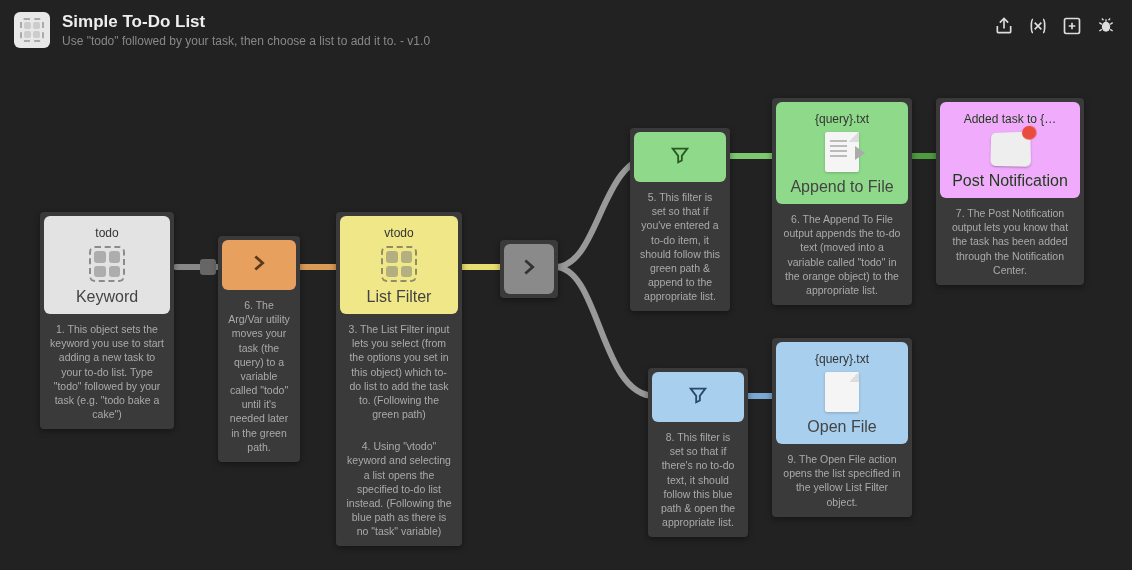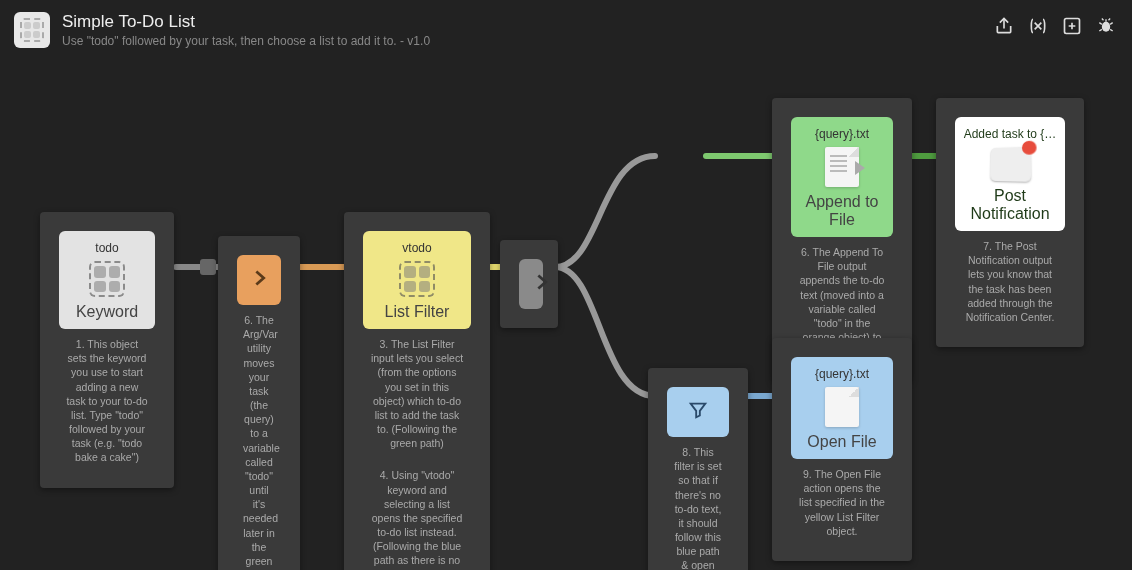--- a/index.html
+++ b/index.html
@@ -30,42 +30,42 @@
     border: 2px dashed #aaa;
     border-radius: 4px;
     display: grid;
     grid-template-columns: 1fr 1fr;
     grid-template-rows: 1fr 1fr;
     gap: 2px;
     padding: 2px;
   }
   .app-icon-inner div { background: #ccc; border-radius: 2px; }
   .header-text { flex: 1; }
-  .header-title { font-size: 17px; font-weight: 400; color: #eee; }
+  .header-title { font-size: 17px; font-weight: 700; color: #eee; }
   .header-sub { font-size: 12px; color: #888; margin-top: 2px; }
   .header-tools { display: flex; gap: 14px; align-items: center; margin-top: 4px; }
   .tool-icon { width: 20px; height: 20px; color: #ddd; cursor: pointer; display:flex; align-items:center; justify-content:center; }
 
   .canvas {
     position: relative;
     width: 100%;
     height: calc(100% - 60px);
   }
   svg.wires {
     position: absolute;
     top: 0; left: 0;
     width: 100%; height: 100%;
     pointer-events: none;
   }
 
   .node {
     position: absolute;
     background: #3a3a3a;
     border-radius: 4px;
-    padding: 19px;
+    padding: 4px;
     box-shadow: 0 2px 6px rgba(0,0,0,0.4);
   }
   .node-block {
     border-radius: 6px;
     padding: 10px 6px 8px 6px;
     text-align: center;
   }
   .node-title { font-size: 12px; color: #333; margin-bottom: 6px; font-weight: 400; }
   .node-label { font-size: 16px; color: #444; margin-top: 6px; }
   .node-desc {
@@ -75,21 +75,21 @@
     line-height: 1.35;
     padding: 8px 6px 4px 6px;
   }
   .node-desc + .node-desc { margin-top: 6px; }
 
   .block-white { background: #e3e3e3; }
   .block-orange { background: #e8a05e; }
   .block-yellow { background: #f0e788; }
   .block-gray  { background: #8a8a8a; }
   .block-green { background: #8fd98a; }
-  .block-darkgreen { background: #ffffff; }
+  .block-darkgreen { background: #f0abfc; }
   .block-blue  { background: #a8cfee; }
 
   .chevron-icon svg { width: 22px; height: 22px; }
   .small-node .node-block { padding: 12px; }
 
   .grid-icon {
     width: 36px; height: 36px;
     margin: 0 auto;
     border: 2px dashed rgba(80,80,80,0.6);
     border-radius: 6px;
@@ -225,21 +225,21 @@
 
   <div class="node small-node" style="left:218px; top:180px; width:82px;">
     <div class="node-block block-orange chevron-icon">
       <svg viewBox="0 0 24 24" fill="none" stroke="#5a3a1a" stroke-width="3">
           <path d="M8 5l8 7-8 7"></path>
         </svg>
     </div>
     <div class="node-desc">6. The Arg/Var utility moves your task (the query) to a variable called "todo" until it's needed later in the green path.</div>
   </div>
 
-  <div class="node" style="left:344px; top:156px; width:146px;">
+  <div class="node" style="left:336px; top:156px; width:126px;">
     <div class="node-block block-yellow">
       <div class="node-title">vtodo</div>
       <div class="grid-icon">
           <div></div>
           <div></div>
           <div></div>
           <div></div>
         </div>
       <div class="node-label">List Filter</div>
     </div>
@@ -248,20 +248,28 @@
   </div>
 
   <div class="node small-node" style="left:500px; top:184px; width:58px;">
     <div class="node-block block-gray chevron-icon">
       <svg viewBox="0 0 24 24" fill="none" stroke="#333" stroke-width="3">
           <path d="M8 5l8 7-8 7"></path>
         </svg>
     </div>
   </div>
 
+  <div class="node small-node" style="left:630px; top:72px; width:100px;">
+    <div class="node-block block-green funnel">
+      <svg viewBox="0 0 24 24" fill="none" stroke="#2a5a24" stroke-width="2">
+          <path d="M4 5h16l-6 8v5l-4 2v-7L4 5z"></path>
+        </svg>
+    </div>
+    <div class="node-desc">5. This filter is set so that if you've entered a to-do item, it should follow this green path &amp; append to the appropriate list.</div>
+  </div>
 
   <div class="node" style="left:772px; top:42px; width:140px;">
     <div class="node-block block-green">
       <div class="node-title">{query}.txt</div>
       <div class="doc-icon">
         <div class="doc-lines">
             <span></span>
             <span></span>
             <span></span>
             <span></span>

